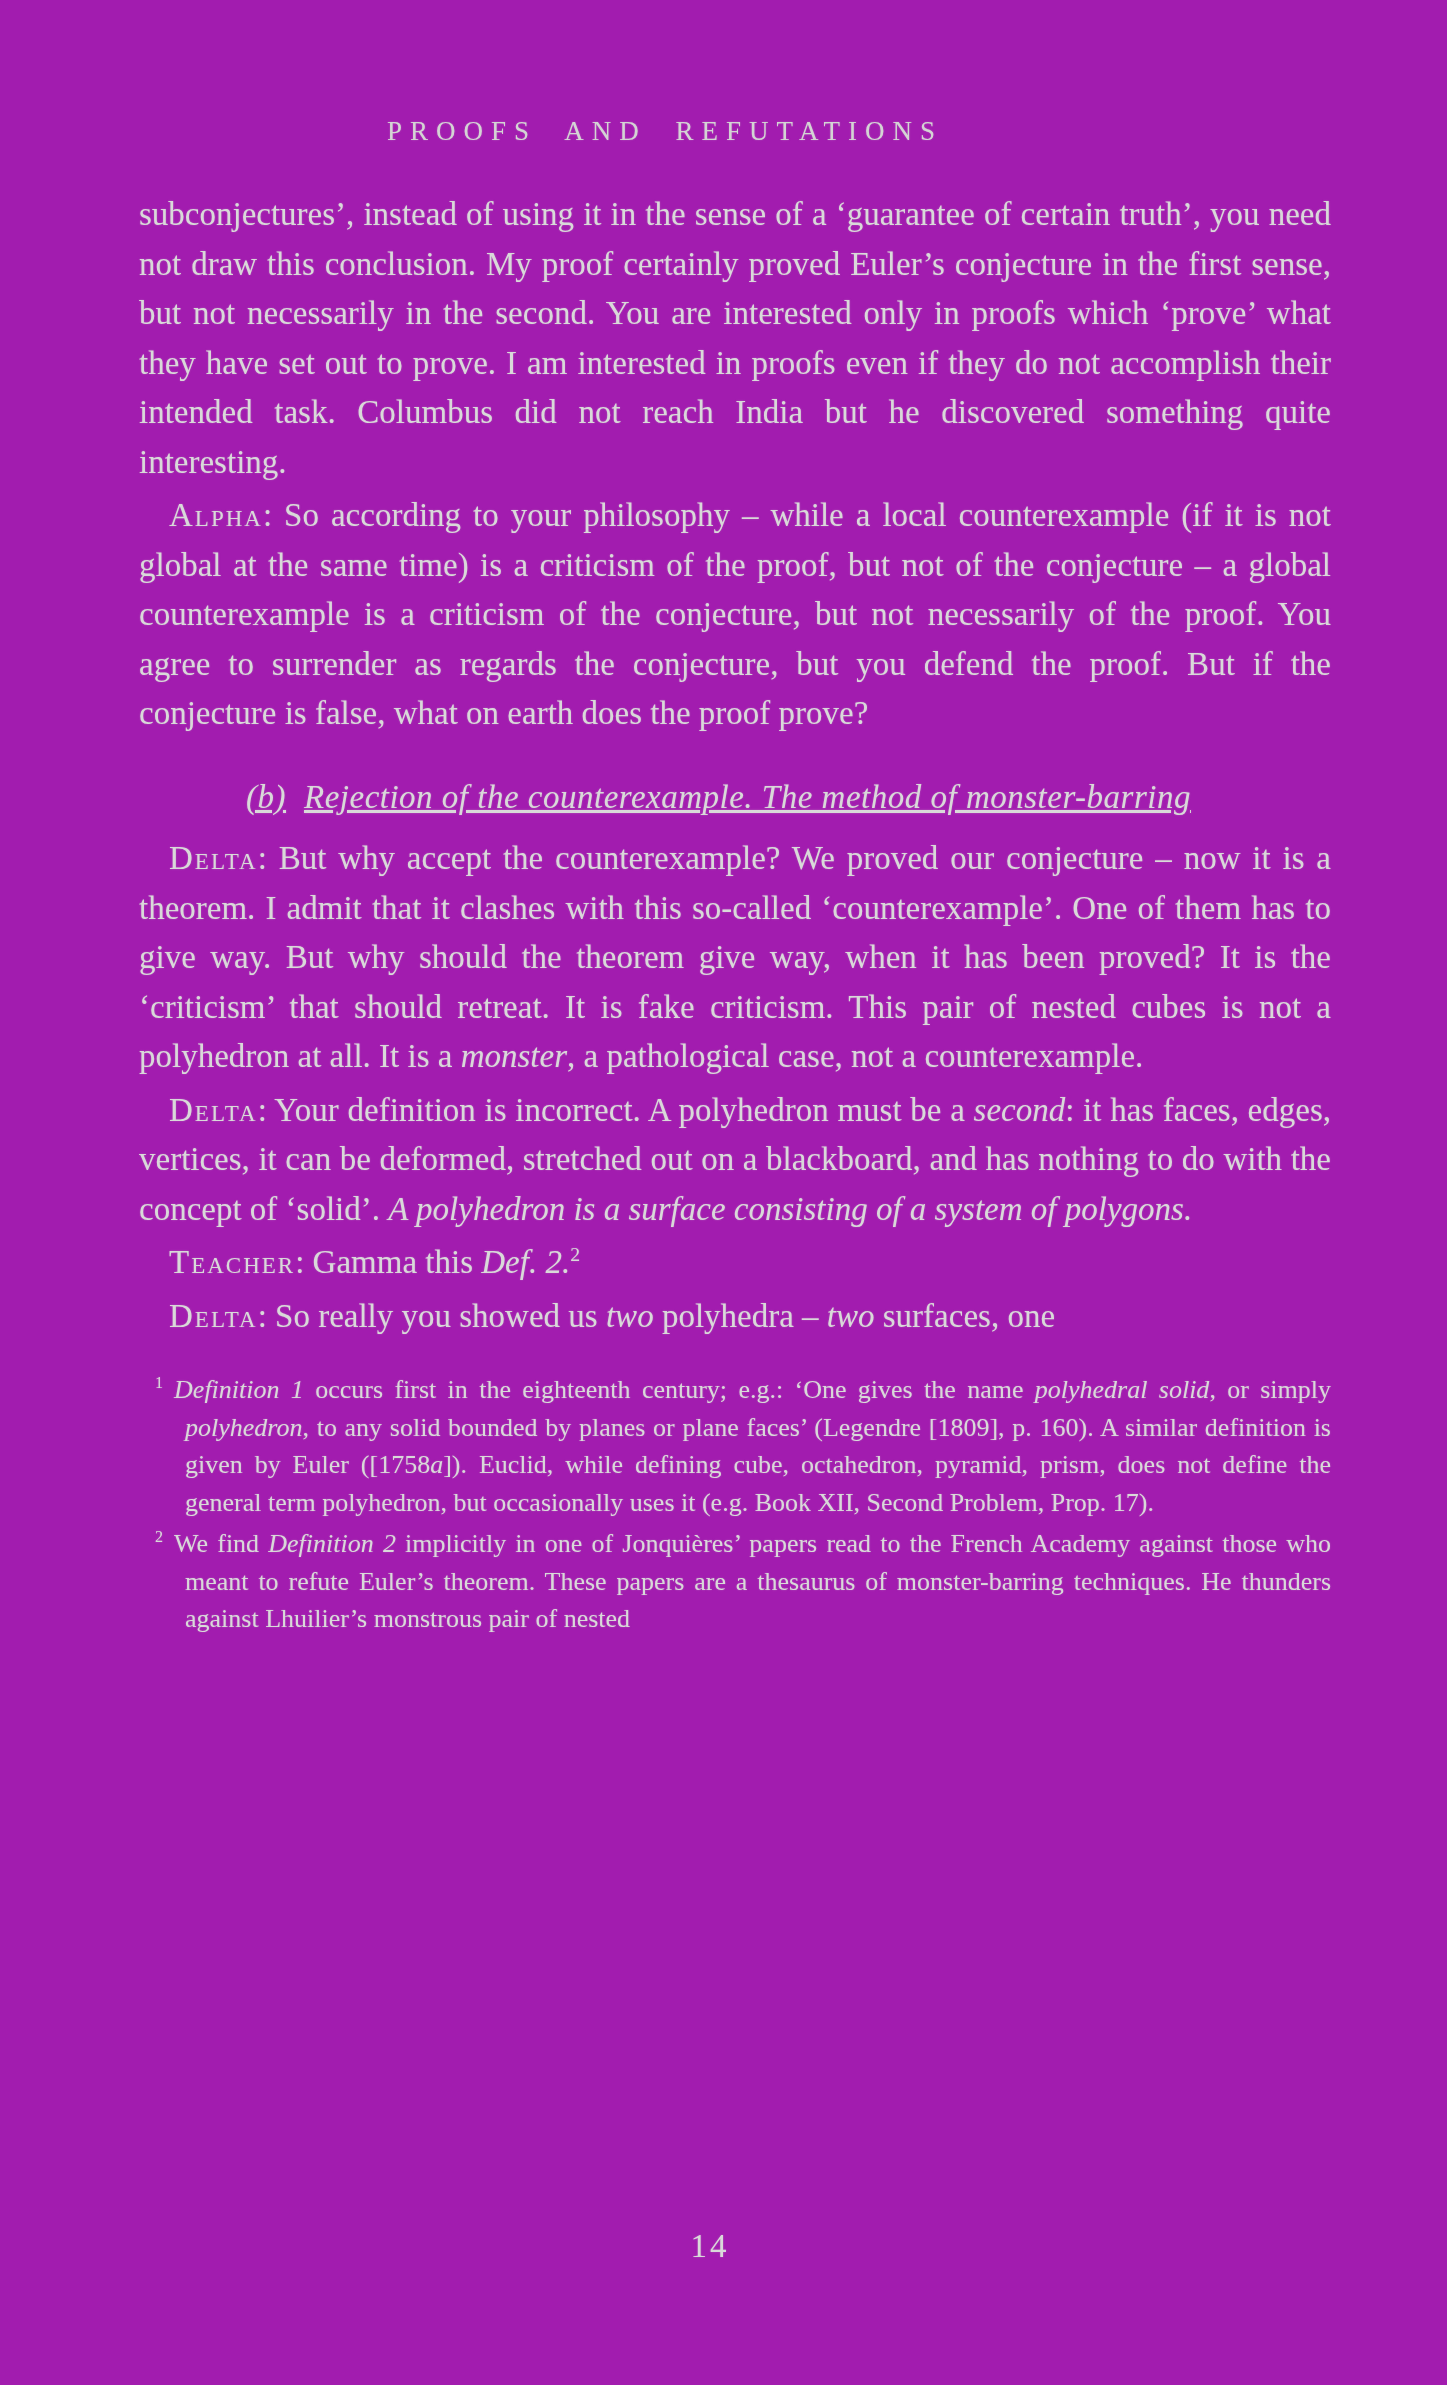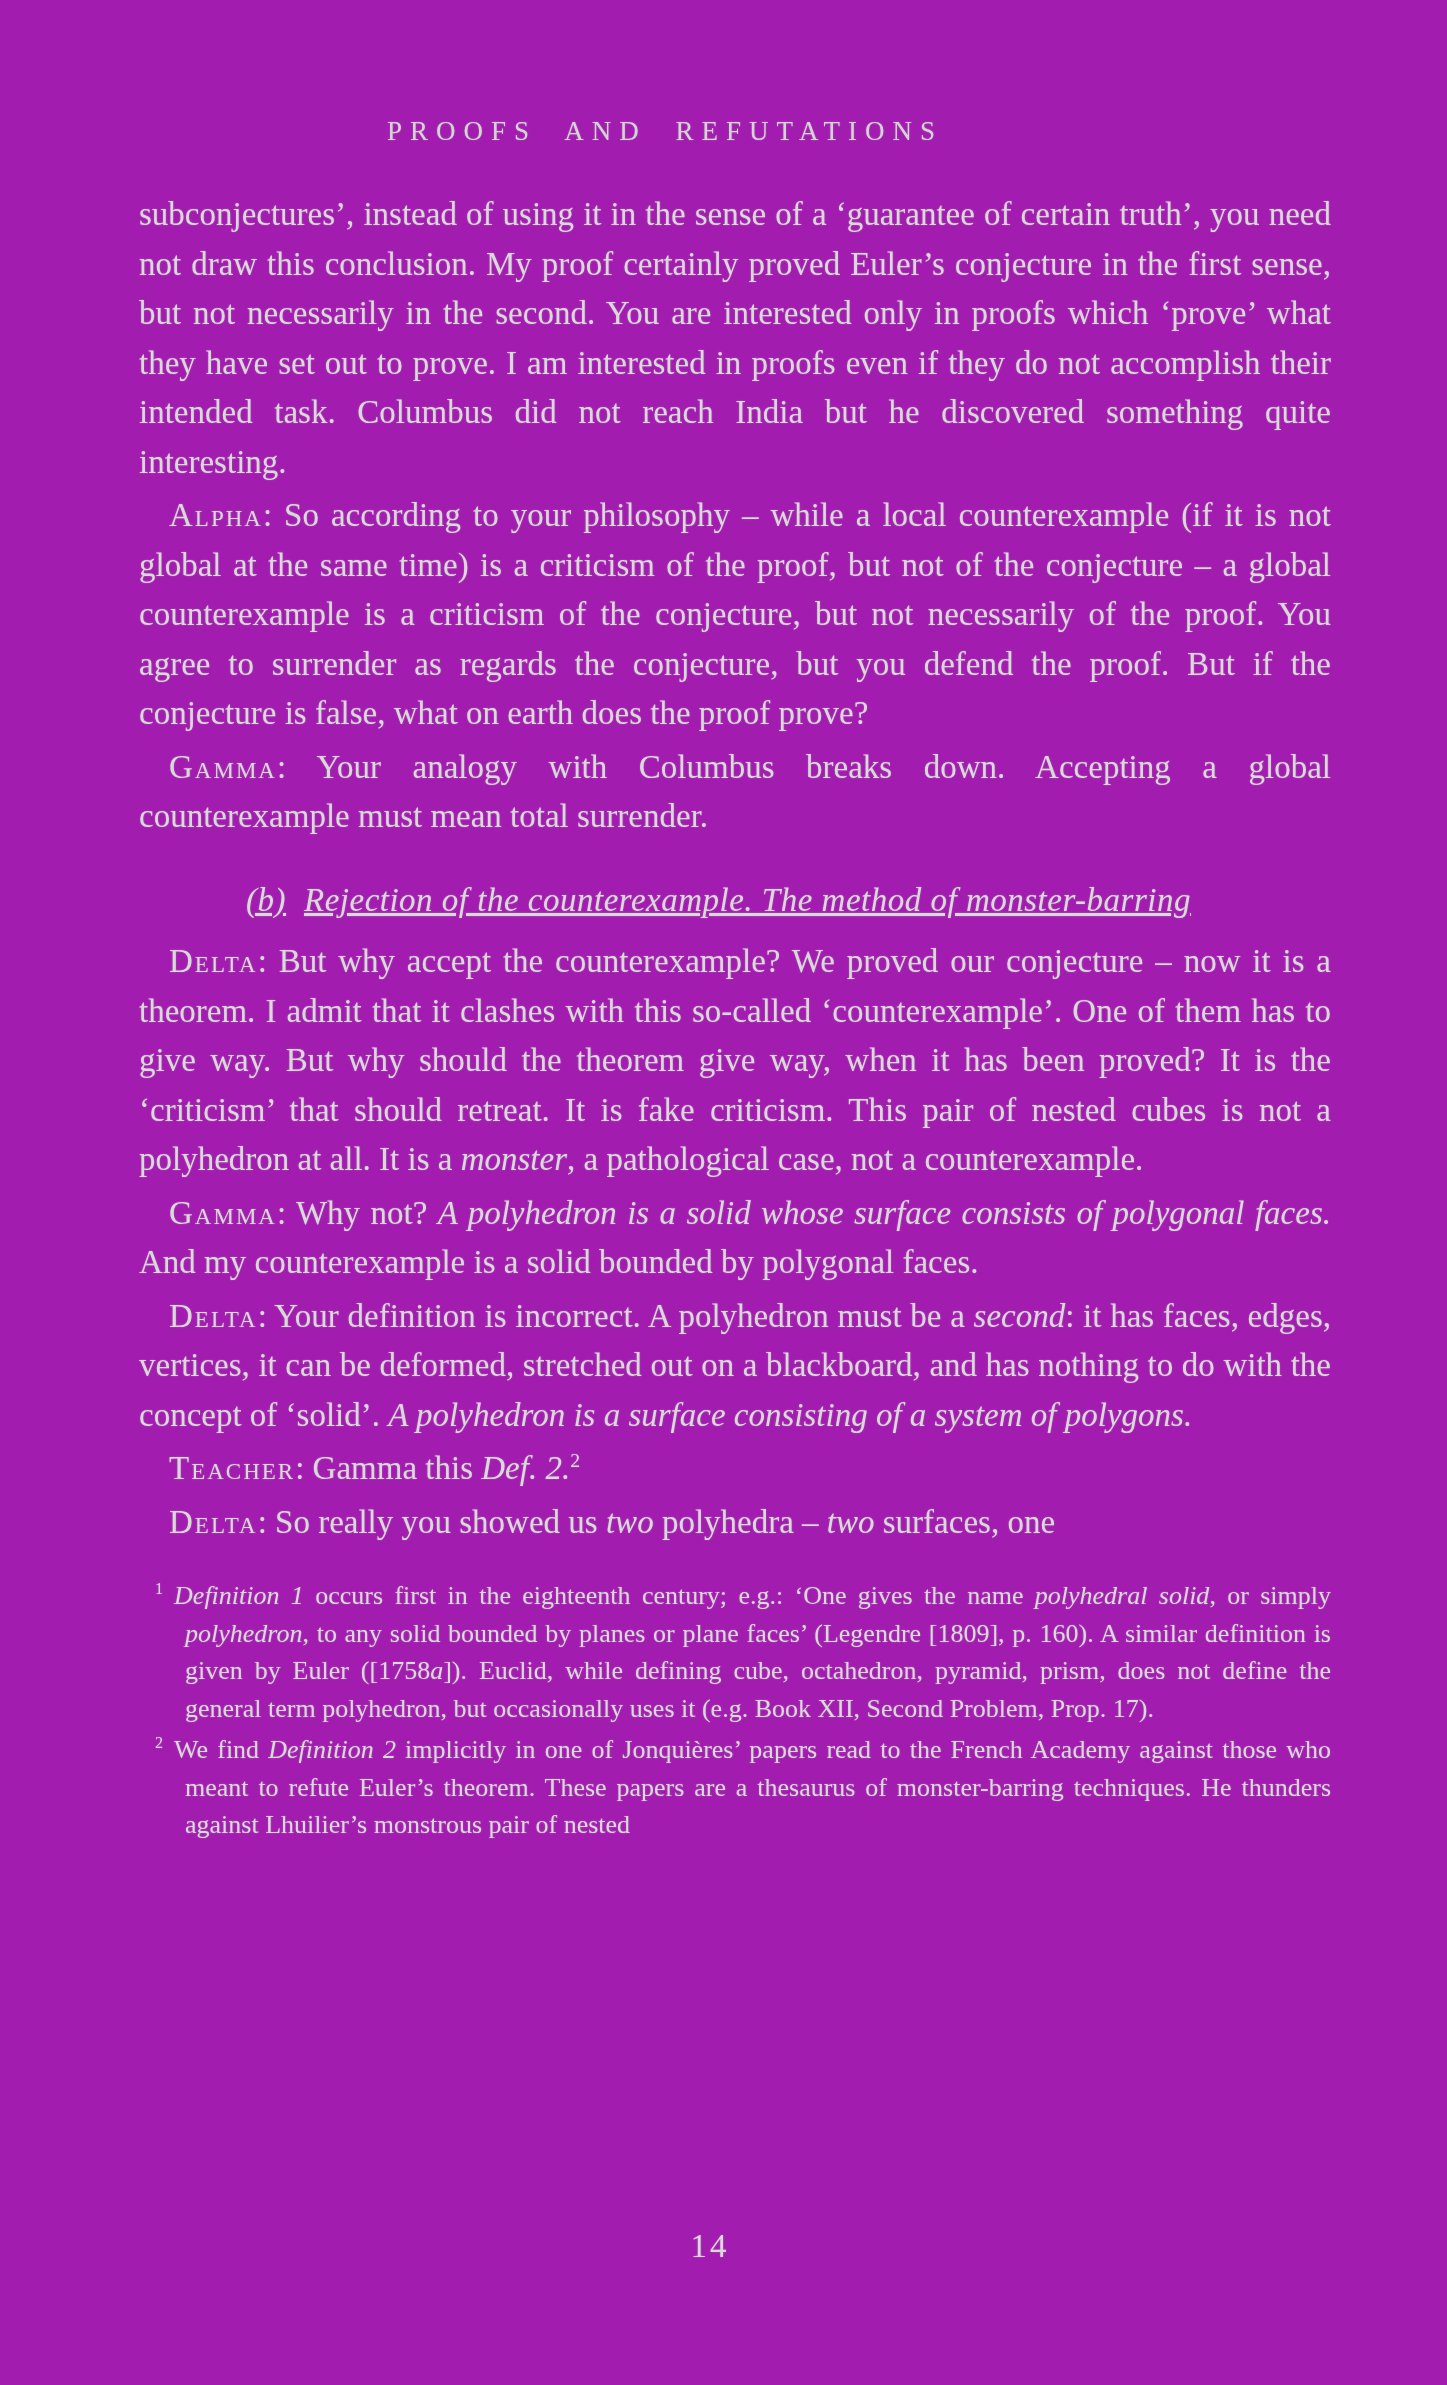--- a/index.html
+++ b/index.html
@@ -83,24 +83,22 @@
 </head>
 <body>
 
 <div class="page">
   <div class="running-header">PROOFS AND REFUTATIONS</div>
 
   <div class="text-block">
 
     <p><span>subconjectures’, instead of using it in the sense of a ‘guarantee of certain truth’, you need not draw this conclusion. My proof certainly proved Euler’s conjecture in the first sense, but not necessarily in the second. You are interested only in proofs which ‘prove’ what they have set out to prove. I am interested in proofs even if they do not accomplish their intended task. Columbus did not reach India but he discovered something quite interesting.</span></p>
       <p class="indent"><span class="sc">Alpha</span><span>: So according to your philosophy – while a local counter­example (if it is not global at the same time) is a criticism of the proof, but not of the conjecture – a global counterexample is a criticism of the conjecture, but not necessarily of the proof. You agree to surrender as regards the conjecture, but you defend the proof. But if the conjecture is false, what on earth does the proof prove?</span></p>
-      <p class="indent"><span class="sc">Gamma</span><span>: Your analogy with Columbus breaks down. Accepting a global counterexample must mean total surrender.</span></p>
       <p class="section-heading"><span class="label it">(b)</span><span class="it">Rejection of the counterexample. The method of monster-barring</span></p>
       <p class="indent"><span class="sc">Delta</span><span>: But why accept the counterexample? We proved our con­jecture – now it is a theorem. I admit that it clashes with this so-called ‘counterexample’. One of them has to give way. But why should the theorem give way, when it has been proved? It is the ‘criticism’ that should retreat. It is fake criticism. This pair of nested cubes is not a polyhedron at all. It is a </span><span class="it">monster</span><span>, a pathological case, not a counter­example.</span></p>
-      <p class="indent"><span class="sc">Gamma</span><span>: Why not? </span><span class="it">A polyhedron is a solid whose surface consists of polygonal faces.</span><span> And my counterexample is a solid bounded by poly­gonal faces.</span></p>
       <p class="indent"><span class="sc">Delta</span><span>: Your definition is incorrect. A polyhedron must be a </span><span class="it">second</span><span>: it has faces, edges, vertices, it can be deformed, stretched out on a blackboard, and has nothing to do with the concept of ‘solid’. </span><span class="it">A polyhedron is a surface consisting of a system of polygons.</span></p>
       <p class="indent"><span class="sc">Teacher</span><span>: Gamma this </span><span class="it">Def. 2.</span><span class="sup">2</span></p>
       <p class="indent"><span class="sc">Delta</span><span>: So really you showed us </span><span class="it">two</span><span> polyhedra – </span><span class="it">two</span><span> surfaces, one</span></p>
       <div class="footnotes">
         <p class="footnote"><span class="fn-marker">1</span><span class="it">Definition 1</span><span> occurs first in the eighteenth century; e.g.: ‘One gives the name </span><span class="it">polyhedral solid</span><span>, or simply </span><span class="it">polyhedron</span><span>, to any solid bounded by planes or plane faces’ (Legendre [1809], p. 160). A similar definition is given by Euler ([1758</span><span class="it">a</span><span>]). Euclid, while defining cube, octahedron, pyramid, prism, does not define the general term polyhedron, but occasionally uses it (e.g. Book XII, Second Problem, Prop. 17).</span></p>
         <p class="footnote"><span class="fn-marker">2</span><span>We find </span><span class="it">Definition 2</span><span> implicitly in one of Jonquières’ papers read to the French Academy against those who meant to refute Euler’s theorem. These papers are a thesaurus of monster-barring techniques. He thunders against Lhuilier’s monstrous pair of nested</span></p>
       </div>
   </div>
 
   <div class="page-number">14</div>

